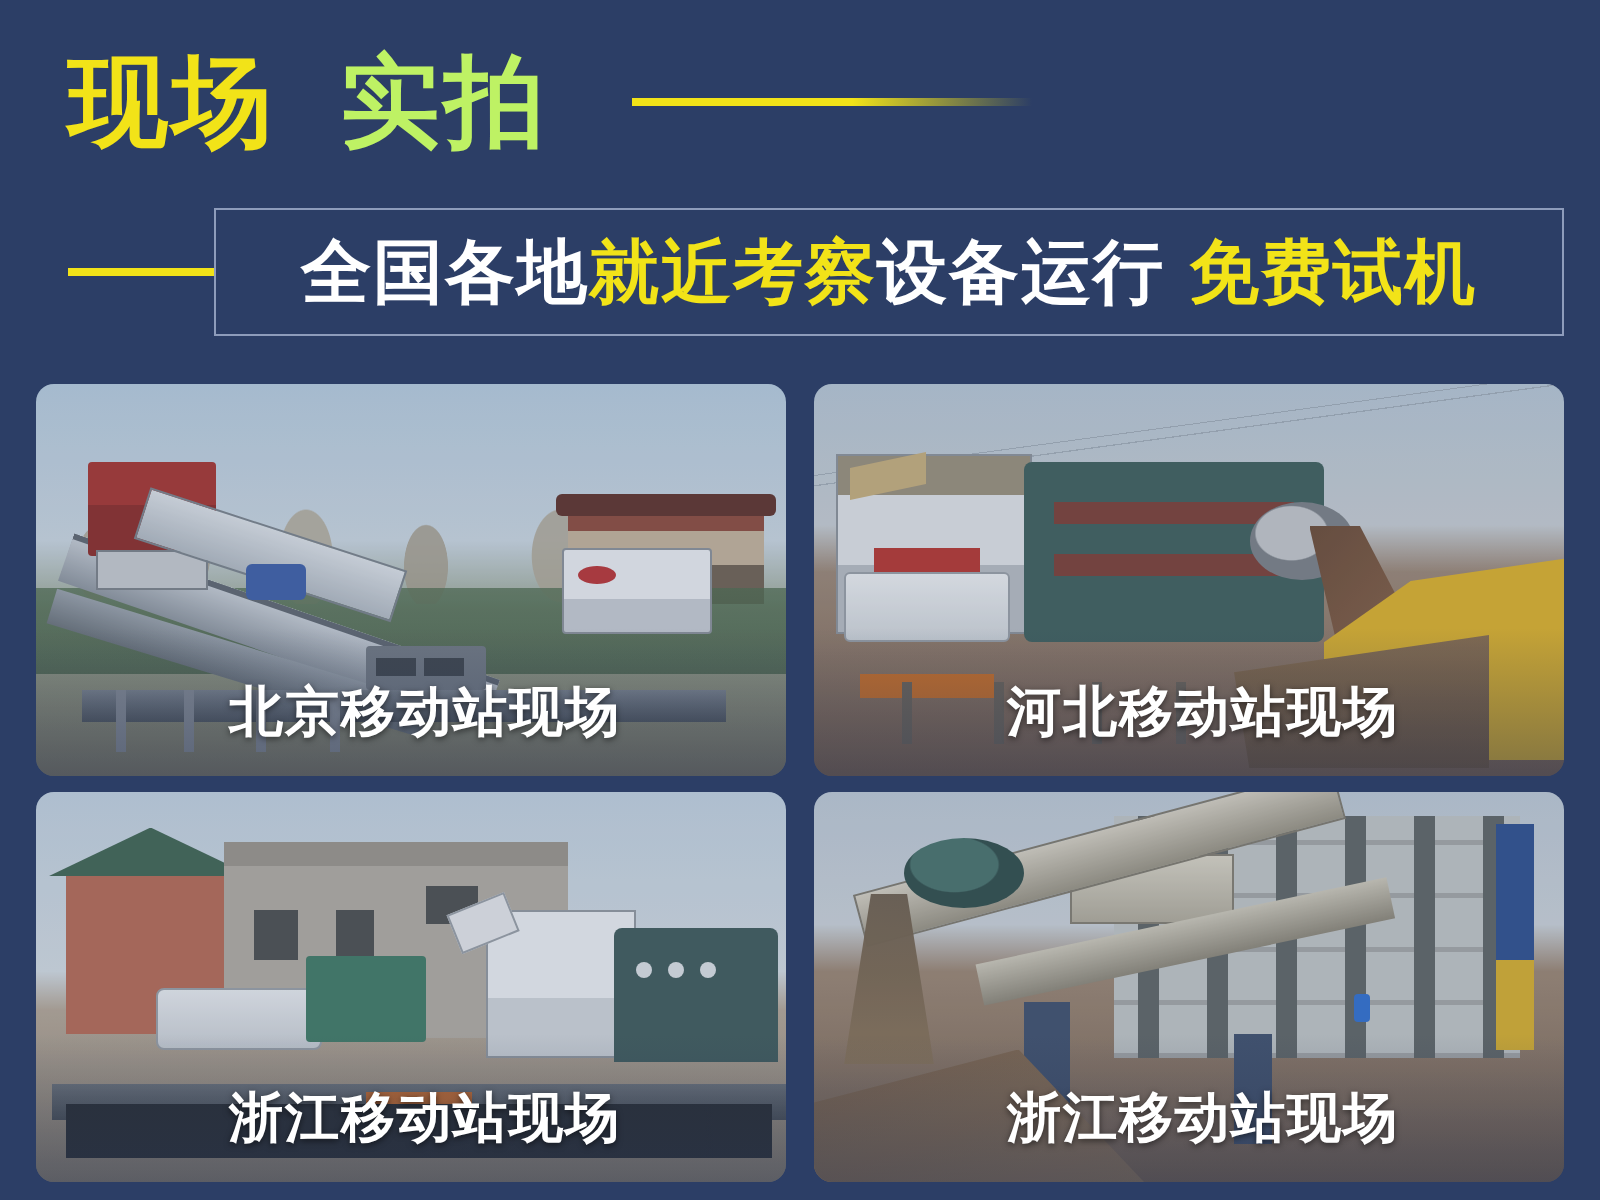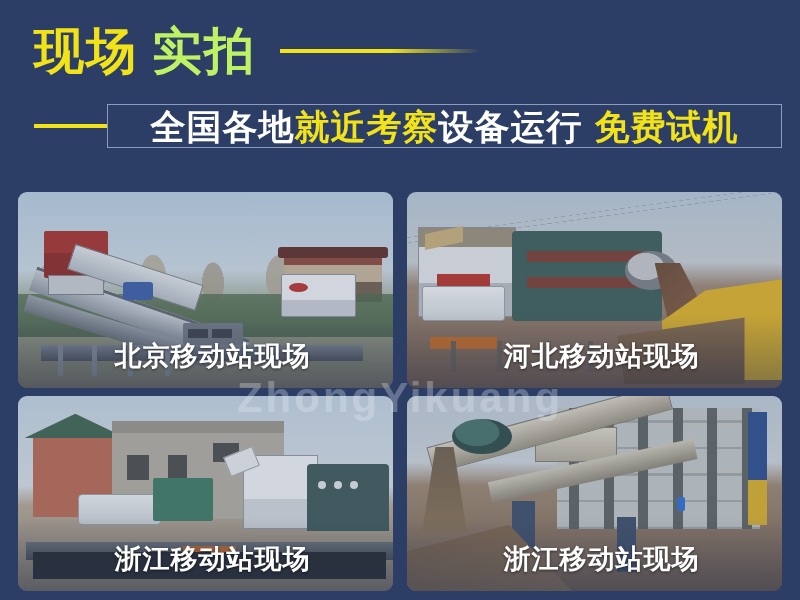--- a/index.html
+++ b/index.html
@@ -16,21 +16,21 @@
   .header {
     position:relative;
     height:185px;
   }
 
   .title-row {
     position:absolute;
     left:34px; top:26px;
     display:flex;
     align-items:center;
-    gap:14px;
+    gap:32px;
   }
   .title-main {
     font-size:50px;
     font-weight:bold;
     color:#f2e318;
     letter-spacing:2px;
     line-height:1;
   }
   .title-sub {
     font-size:50px;
@@ -54,21 +54,21 @@
     width:748px;
   }
   .dash-left {
     width:74px; height:4px;
     background:#f2e318;
     flex:0 0 auto;
   }
   .slogan-box {
     flex:1 1 auto;
     border:1px solid #8e9cbb;
-    height:44px;
+    height:64px;
     display:flex;
     align-items:center;
     justify-content:center;
     padding:0 14px;
     margin-left:-1px;
   }
   .slogan {
     font-size:35px;
     font-weight:bold;
     color:#ffffff;
@@ -544,14 +544,13 @@
       <div class="pile"></div>
     </div>
     <div class="tone"></div>
     <div class="cap-fade"></div>
     <div class="caption">浙江移动站现场</div>
   </div>
 
 </div>
 
 <div class="watermark">
-  <div class="wm-en">ZhongYikuang</div>
 </div>
 
 </body></html>

